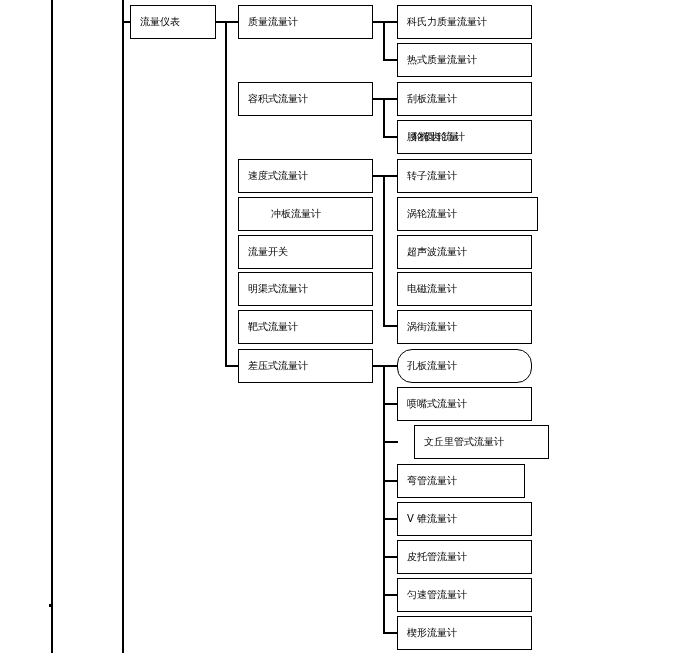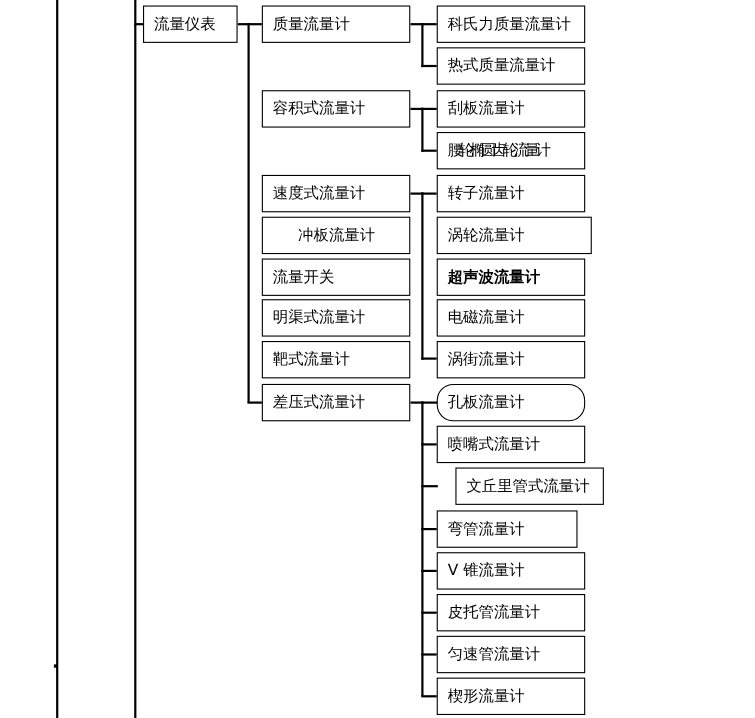--- a/index.html
+++ b/index.html
@@ -33,21 +33,21 @@
   }
   
   .node {
     position: absolute;
     box-sizing: border-box;
     border: 1px solid #000000;
     background: #ffffff;
     display: flex;
     align-items: center;
     padding-left: 9px;
-    font-size: 14px;
+    font-size: 10px;
     line-height: 1;
     color: #000000;
     letter-spacing: 0px;
     white-space: nowrap;
     font-family: "DejaVu Sans", sans-serif;
     z-index: 5;
   }
   .node.squish {
     letter-spacing: -4px;
   }
@@ -122,21 +122,21 @@
   <div class="node" style="left:238px; top:349px; width:135px; height:34px;">差压式流量计</div>
 
   <div class="node" style="left:397px; top:5px;  width:135px; height:34px;">科氏力质量流量计</div>
   <div class="node" style="left:397px; top:43px; width:135px; height:34px;">热式质量流量计</div>
 
   <div class="node" style="left:397px; top:82px;  width:135px; height:34px;">刮板流量计</div>
   <div class="node squish" style="left:397px; top:120px; width:135px; height:34px;">腰轮椭圆齿轮流量计</div>
 
   <div class="node" style="left:397px; top:159px; width:135px; height:34px;">转子流量计</div>
   <div class="node" style="left:397px; top:197px; width:141px; height:34px;">涡轮流量计</div>
-  <div class="node" style="left:397px; top:235px; width:135px; height:34px;font-weight:bold;">超声波流量计</div>
+  <div class="node" style="left:397px; top:235px; width:135px; height:34px;">超声波流量计</div>
   <div class="node" style="left:397px; top:272px; width:135px; height:34px;">电磁流量计</div>
   <div class="node" style="left:397px; top:310px; width:135px; height:34px;">涡街流量计</div>
 
   <div class="node" style="left:397px; top:349px; width:135px; height:34px;border-radius:15px;">孔板流量计</div>
   <div class="node" style="left:397px; top:387px; width:135px; height:34px;">喷嘴式流量计</div>
   <div class="node" style="left:397px; top:425px; width:135px; height:34px;margin-left:17px;">文丘里管式流量计</div>
   <div class="node" style="left:397px; top:464px; width:128px; height:34px;">弯管流量计</div>
   <div class="node" style="left:397px; top:502px; width:135px; height:34px;">V 锥流量计</div>
   <div class="node" style="left:397px; top:540px; width:135px; height:34px;">皮托管流量计</div>
   <div class="node" style="left:397px; top:578px; width:135px; height:34px;">匀速管流量计</div>

